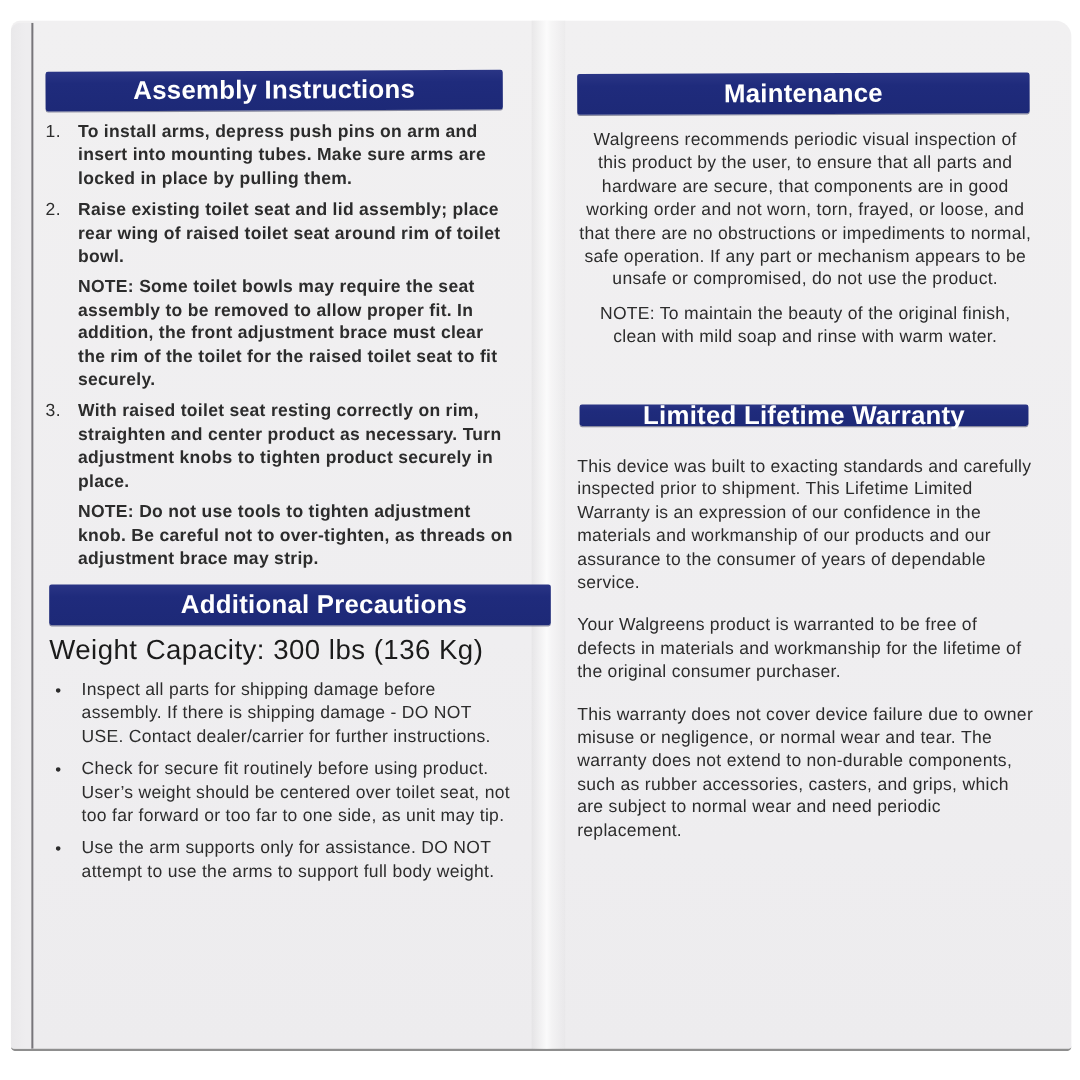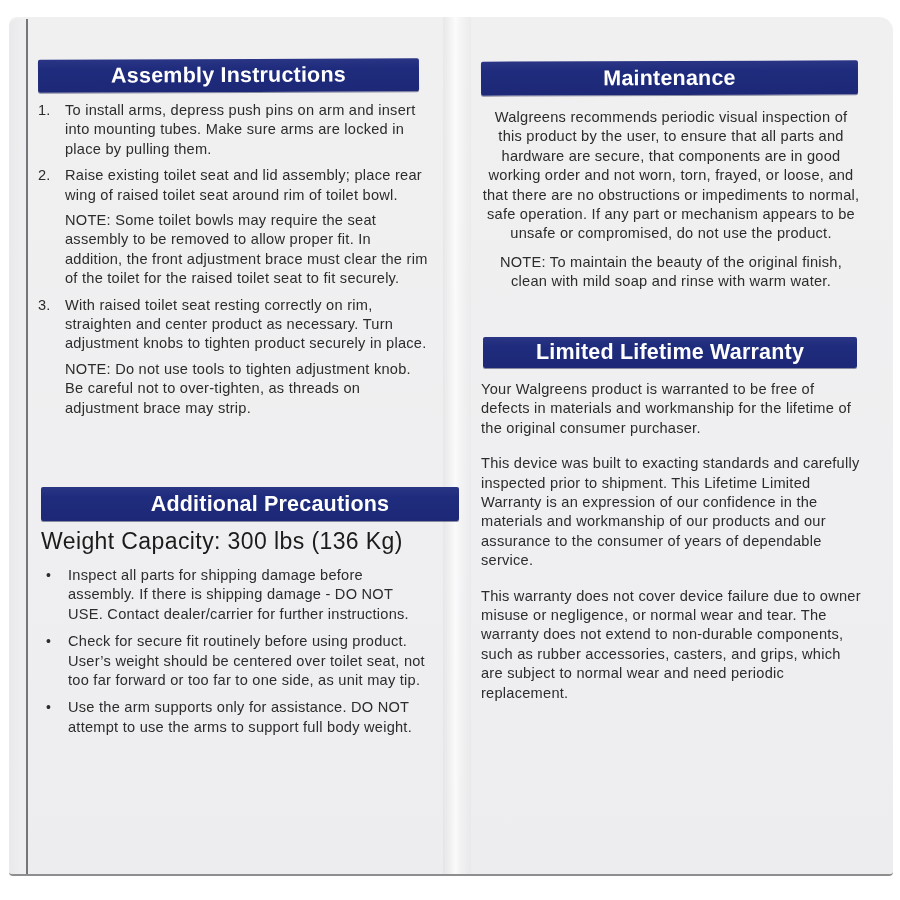--- a/index.html
+++ b/index.html
@@ -54,37 +54,37 @@
   .header-bar span {
     color: #ffffff;
     font-weight: bold;
     font-size: 21.5px;
     letter-spacing: 0.2px;
     white-space: nowrap;
   }
   .bar-assembly   { left: 29px;  top: 42px;  width: 381px; height: 33px; transform: rotate(-0.25deg); }
   .bar-precautions{ left: 32px;  top: 470px; width: 378px; height: 34px; padding-left: 40px; }
   .bar-maintenance{ left: 472px; top: 44px;  width: 377px; height: 34px; transform: rotate(-0.2deg); }
-  .bar-warranty   { left: 474px; top: 320px; width: 374px; height: 31px; }
+  .bar-warranty   { left: 474px; top: 320px; width: 374px; height: 18px; }
 
   .body-text {
     color: #2c2c2c;
     font-size: 14.6px;
     line-height: 19.4px;
     letter-spacing: 0.25px;
   }
   .col-left-list {
     position: absolute;
     left: 29px;
     top: 84px;
     width: 390px;
   }
   .num-item { display: flex; margin-bottom: 7px; }
   .num-item .num { width: 27px; flex: 0 0 27px; }
-  .num-item .itext { flex: 1; }
+  .num-item .itext { flex: 1; font-weight: bold; }
   .note { margin-top: 6px; }
 
   .weight-line {
     position: absolute;
     left: 32px;
     top: 511px;
     width: 390px;
     color: #1b1b1b;
     font-size: 23px;
     letter-spacing: 0.4px;
@@ -176,17 +176,17 @@
   <div class="col-right-maintenance body-text">
     <div class="para1">Walgreens recommends periodic visual inspection of this product by the user, to ensure that all parts and hardware are secure, that components are in good working order and not worn, torn, frayed, or loose, and that there are no obstructions or impediments to normal, safe operation. If any part or mechanism appears to be unsafe or compromised, do not use the product.</div>
     <div class="para2">NOTE: To maintain the beauty of the original finish, clean with mild soap and rinse with warm water.</div>
   </div>
 
   <div class="header-bar bar-warranty">
     <span>Limited Lifetime Warranty</span>
   </div>
 
   <div class="col-right-warranty body-text">
+    <p>This device was built to exacting standards and carefully inspected prior to shipment. This Lifetime Limited Warranty is an expression of our confidence in the materials and workmanship of our products and our assurance to the consumer of years of dependable service.</p>
     <p>Your Walgreens product is warranted to be free of defects in materials and workmanship for the lifetime of the original consumer purchaser.</p>
-    <p>This device was built to exacting standards and carefully inspected prior to shipment. This Lifetime Limited Warranty is an expression of our confidence in the materials and workmanship of our products and our assurance to the consumer of years of dependable service.</p>
     <p>This warranty does not cover device failure due to owner misuse or negligence, or normal wear and tear. The warranty does not extend to non-durable components, such as rubber accessories, casters, and grips, which are subject to normal wear and need periodic replacement.</p>
   </div>
 </div>
 
 </body></html>

